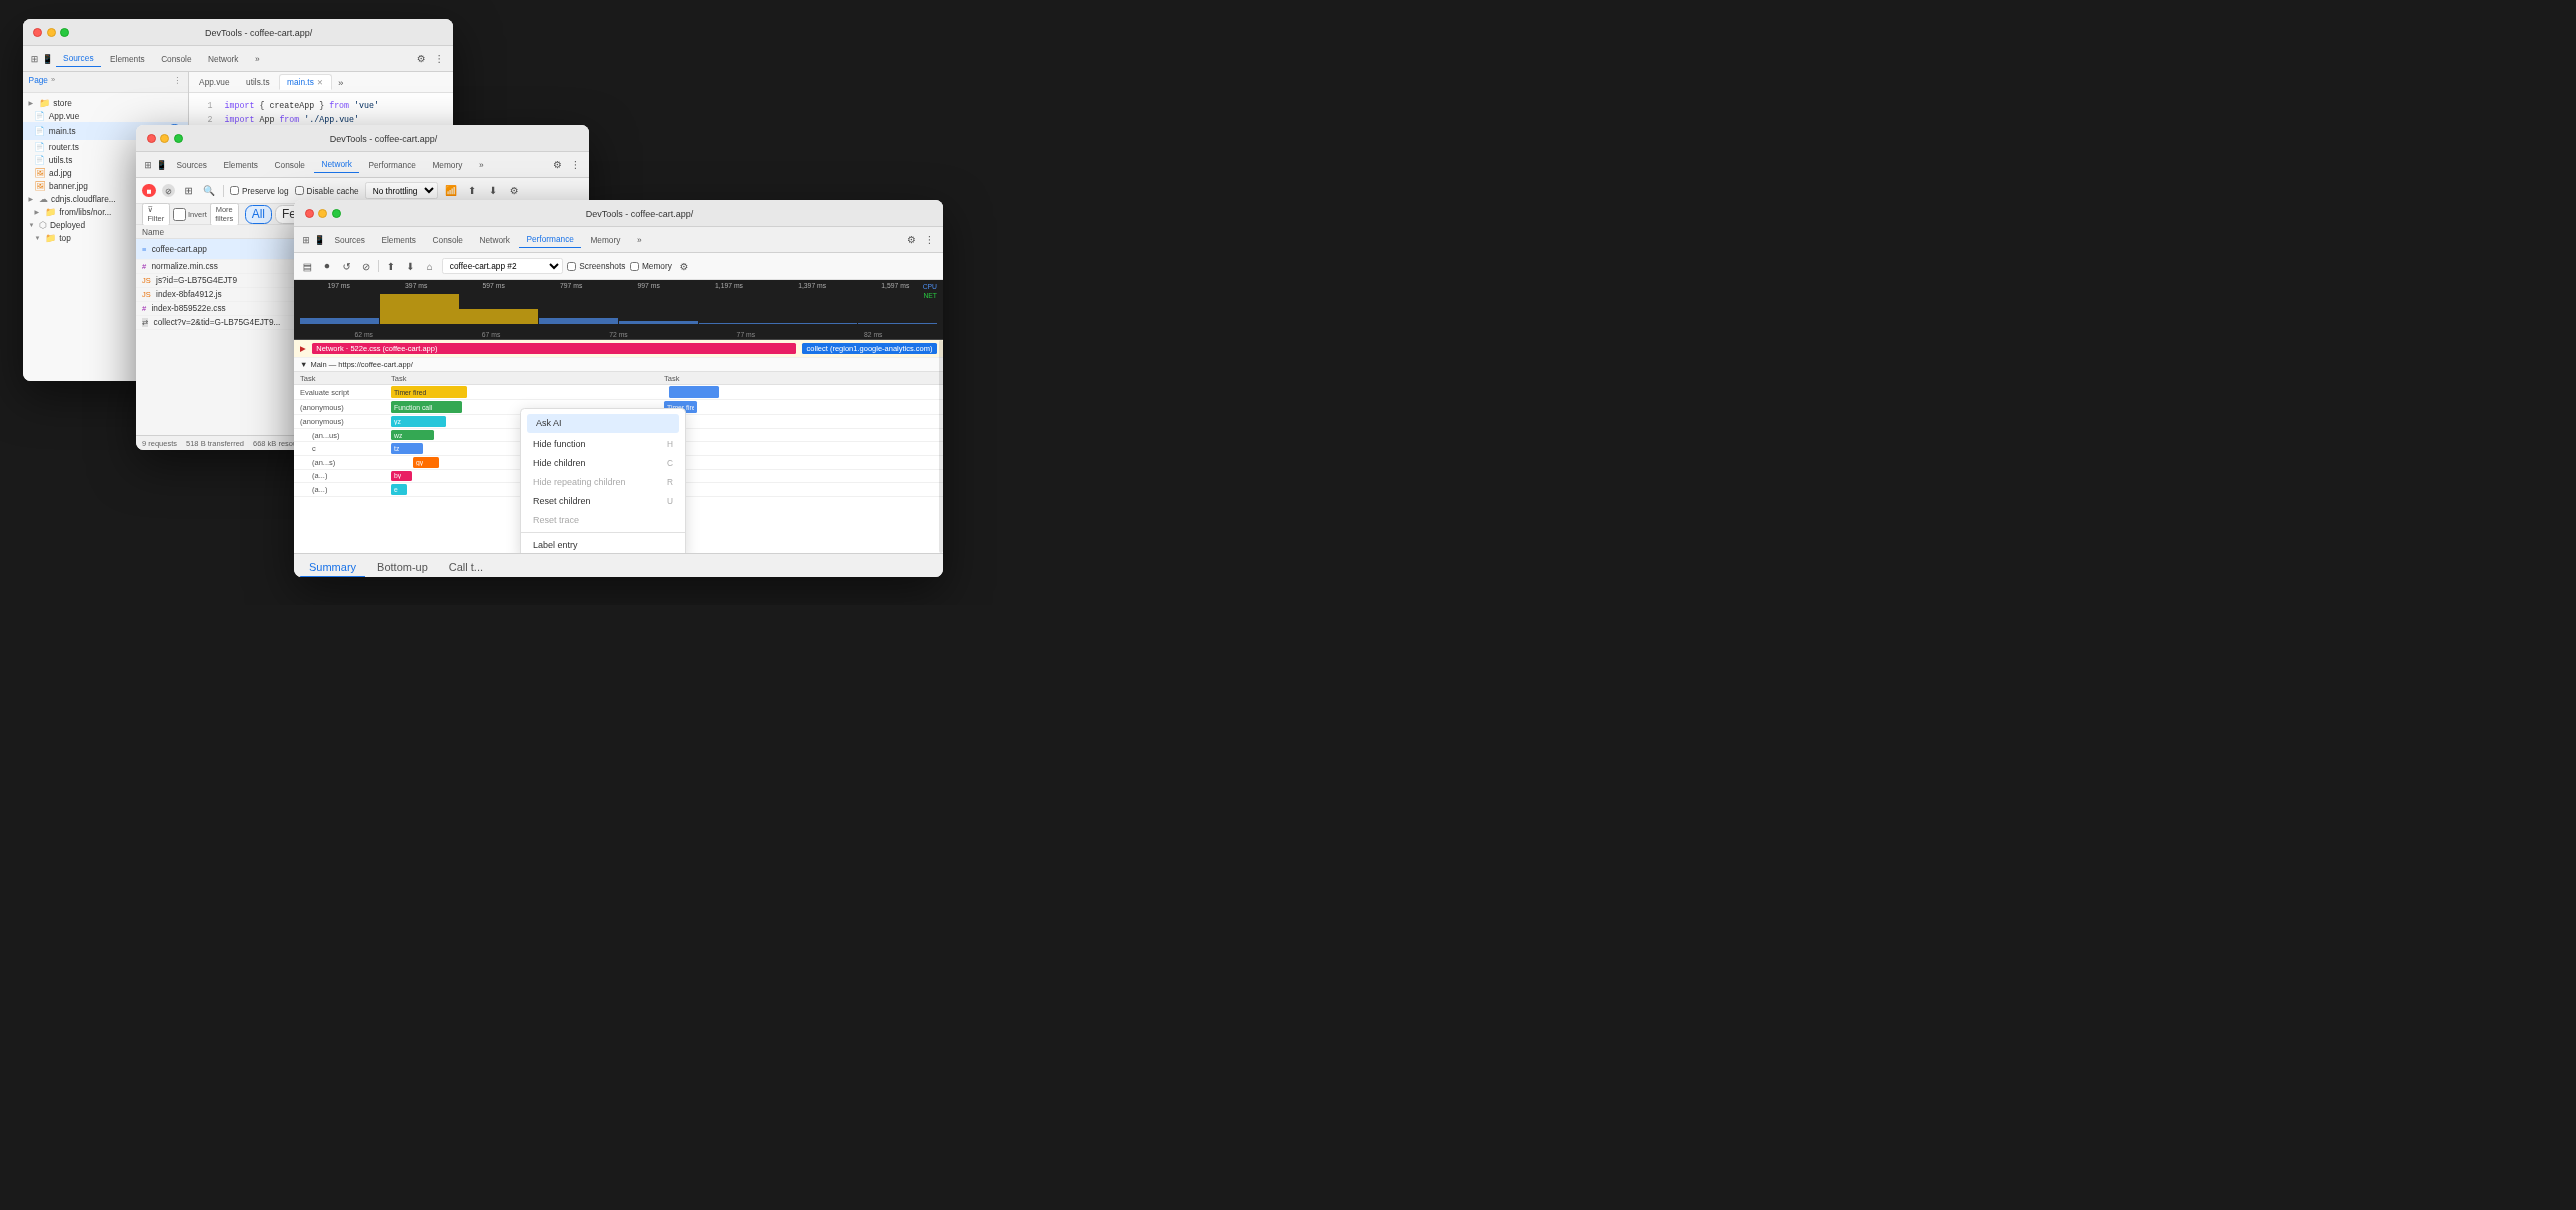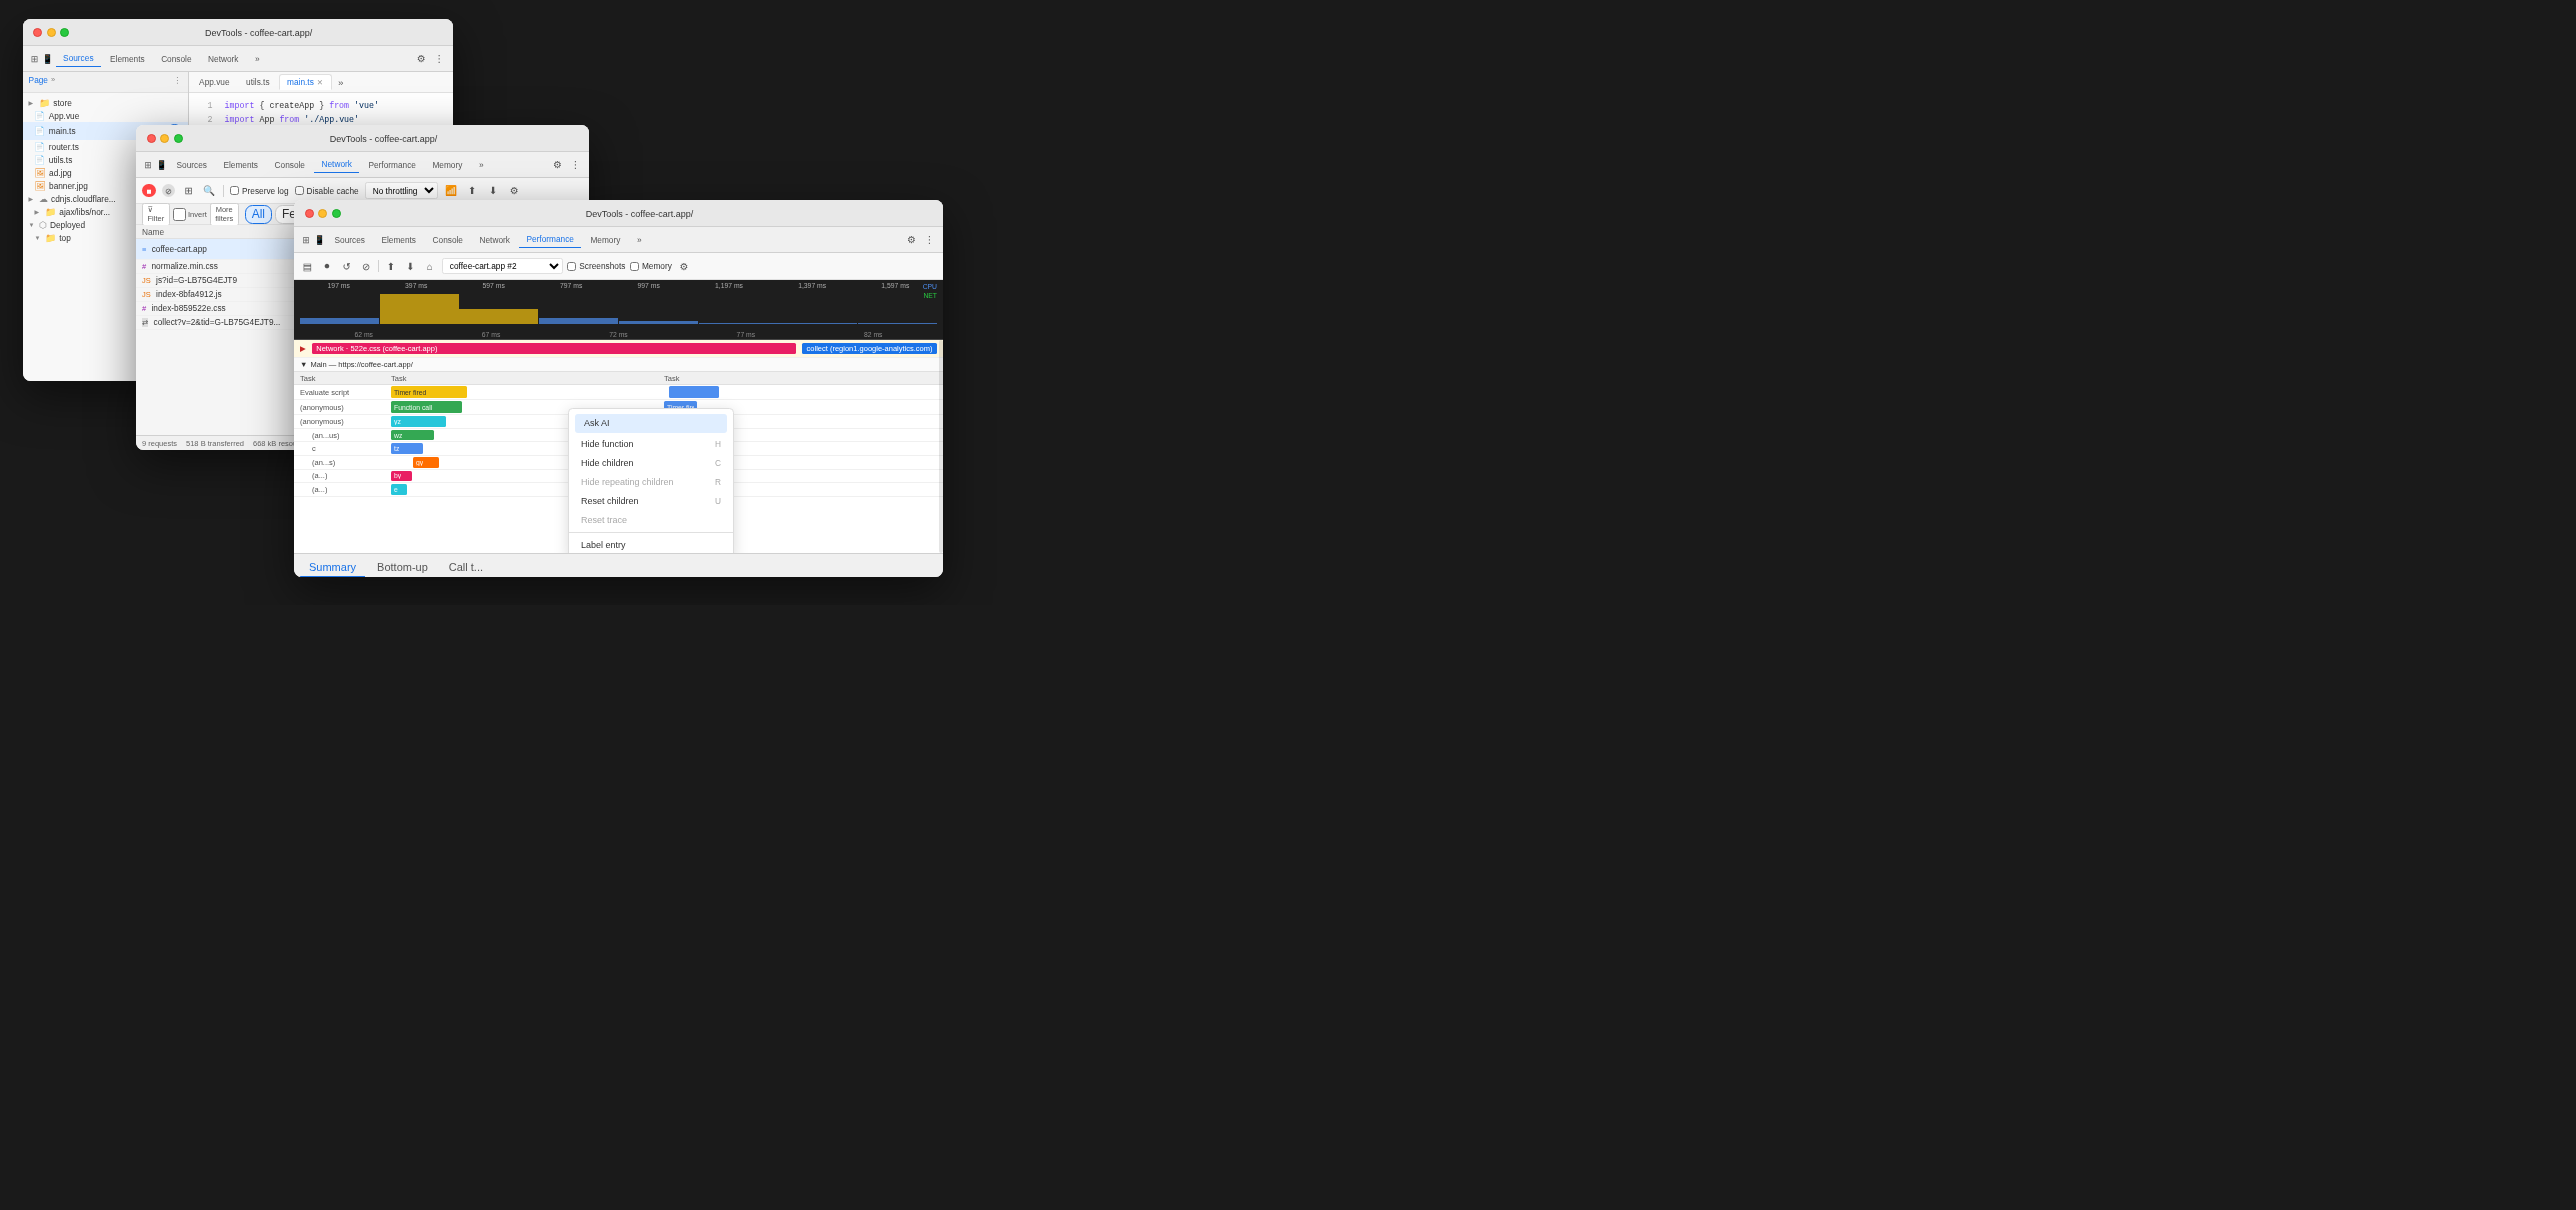--- a/index.html
+++ b/index.html
@@ -616,21 +616,20 @@
     
     .context-menu {
       position: absolute;
       background: #fff;
       border: 0.8px solid #ddd;
       border-radius: 4.5px;
       box-shadow: 0 3px 15px rgba(0,0,0,0.15);
       min-width: 166px;
       padding: 3px 0;
       z-index: 100;
-      margin-left: 48px;
     }
 
     .ctx-item {
       display: flex;
       align-items: center;
       justify-content: space-between;
       padding: 4.5px 12px;
       font-size: 9px;
       color: #333;
       cursor: pointer;
@@ -764,21 +763,21 @@
           <span>banner.jpg</span>
         </div>
         <div class="tree-item">
           <span class="tree-arrow">▶</span>
           <span class="file-icon cloud-icon">☁</span>
           <span>cdnjs.cloudflare...</span>
         </div>
         <div class="tree-item tree-indent">
           <span class="tree-arrow">▶</span>
           <span class="file-icon folder-icon">📁</span>
-          <span>ajax/libs/nor...</span>
+          <span>from/libs/nor...</span>
         </div>
         <div class="tree-item">
           <span class="tree-arrow">▼</span>
           <span class="file-icon" style="color:#888">⬡</span>
           <span>Deployed</span>
         </div>
         <div class="tree-item tree-indent">
           <span class="tree-arrow">▼</span>
           <span class="file-icon folder-icon">📁</span>
           <span>top</span>

